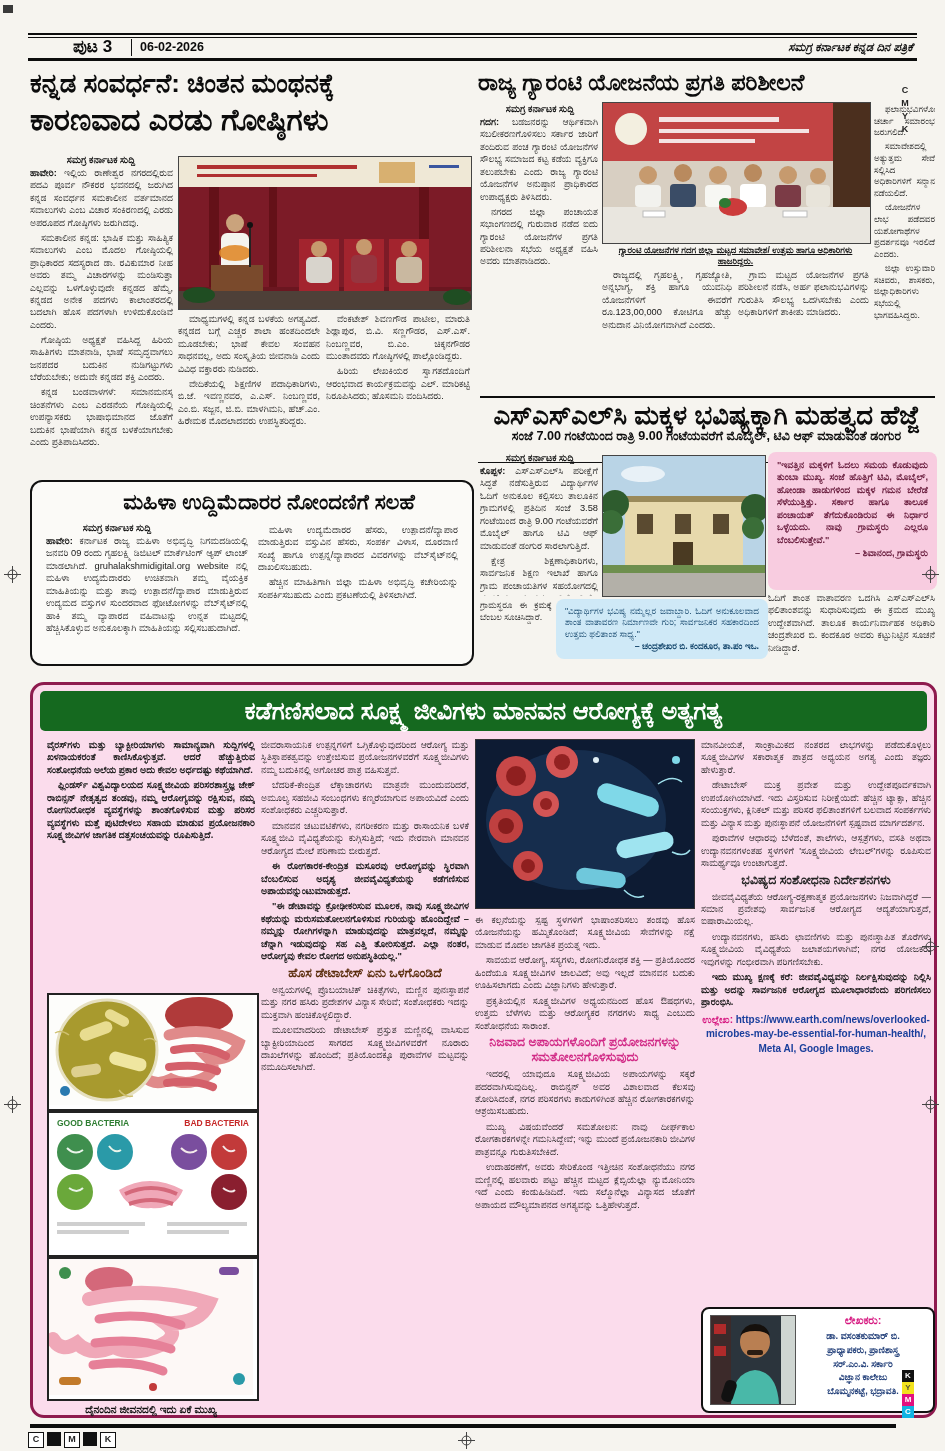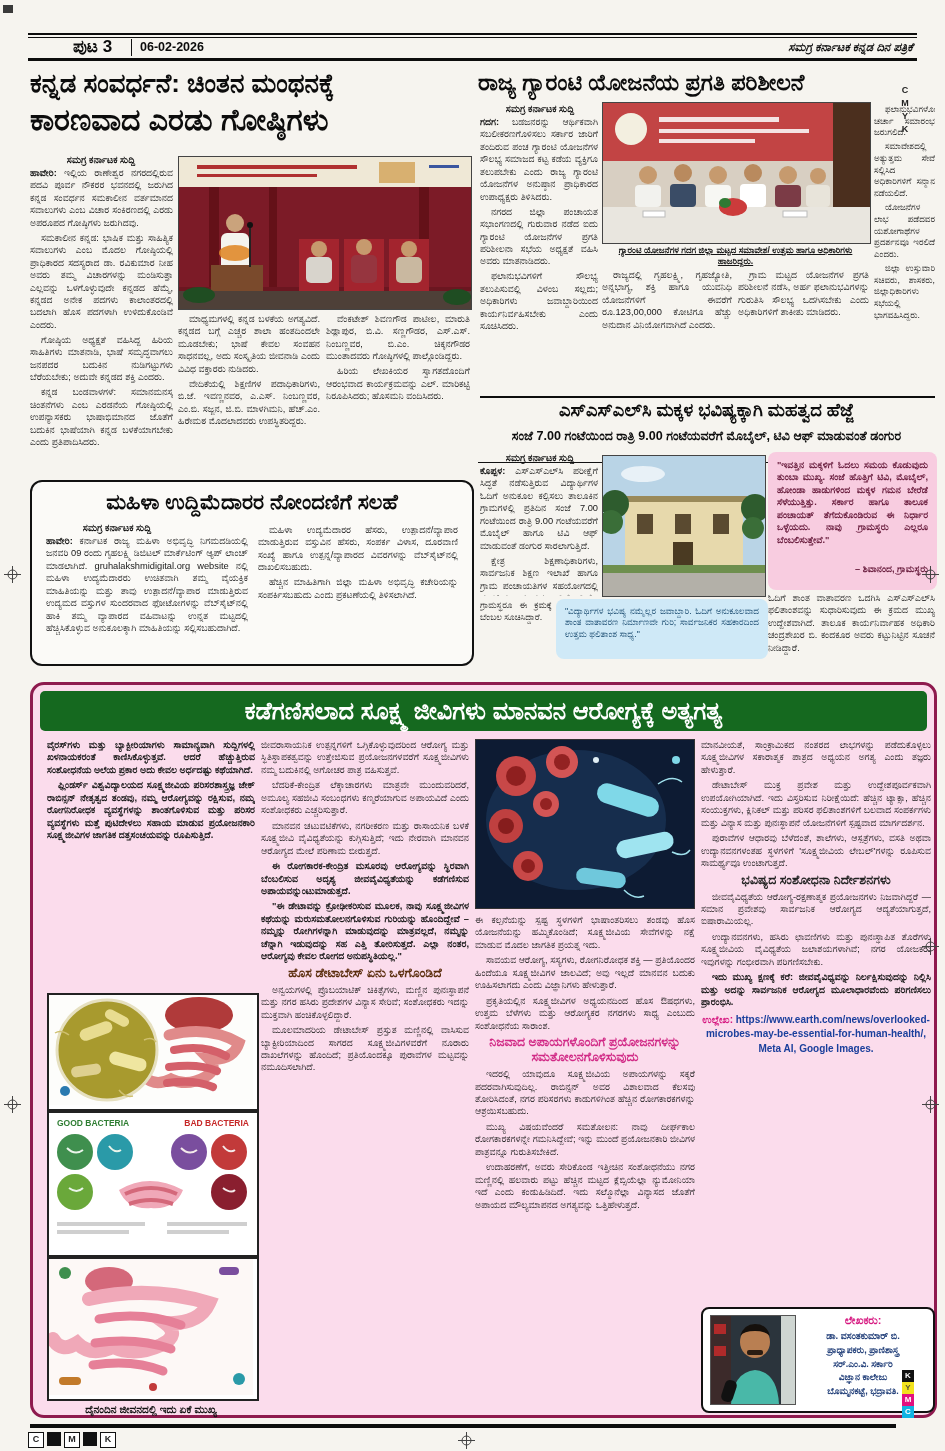--- a/index.html
+++ b/index.html
@@ -10,21 +10,21 @@
   .col{position:absolute;overflow:hidden;font-size:9.3px;line-height:1.34;text-align:justify;color:#191919;}
   .col p{margin:0 0 2.5px;text-indent:11px;}
   .col p.np{text-indent:0;}
   .bp{font-weight:bold;}
   .byline{position:absolute;font-weight:bold;font-size:9.5px;text-align:center;color:#111;}
   .headline{position:absolute;font-weight:bold;color:#0c0c0c;letter-spacing:0;}
   .subh{font-weight:bold;text-align:center;text-indent:0 !important;margin:5px 0 4px;font-size:12.5px;line-height:1.2;}
   .caption{position:absolute;font-size:8.6px;font-weight:bold;text-align:center;line-height:1.25;overflow:hidden;}
   .photo{position:absolute;overflow:hidden;border:1px solid #444;background:#888;}
   .qbox{position:absolute;border-radius:8px;padding:7px 9px;overflow:hidden;}
-  .qattrib{text-align:right;font-weight:bold;margin-top:17px;}
+  .qattrib{text-align:right;font-weight:bold;margin-top:1px;}
   .regmark{position:absolute;width:17px;height:17px;}
   .cmyk-letter{font-size:9px;font-weight:bold;color:#222;text-align:center;line-height:1.45;}
   .imgbox{position:absolute;background:#fff;border:2px solid #222;overflow:hidden;}
   .mb-col p{margin:0 0 3px;}
 </style>
 </head>
 <body>
 
 <div class="abs" style="left:3px;top:5px;width:10px;height:8px;background:#3a3a3a;"></div>
 
@@ -92,21 +92,20 @@
   <p>ವೆಂಕಟೇಶ್ ಶಿವಣಗೌಡ ಪಾಟೀಲ, ಮಾರುತಿ ಶಿಡ್ಲಾಪುರ, ಬಿ.ವಿ. ಸಣ್ಣಗೌಡರ, ಎಸ್.ಎಸ್. ನಿಂಬಣ್ಣವರ, ಬಿ.ಎಂ. ಚಿಕ್ಕನಗೌಡರ ಮುಂತಾದವರು ಗೋಷ್ಠಿಗಳಲ್ಲಿ ಪಾಲ್ಗೊಂಡಿದ್ದರು.</p>
   <p>ಹಿರಿಯ ಲೇಖಕಿಯರ ಸ್ವಾಗತದೊಂದಿಗೆ ಆರಂಭವಾದ ಕಾರ್ಯಕ್ರಮವನ್ನು ಎಲ್. ಮಾರಿಕಟ್ಟಿ ನಿರೂಪಿಸಿದರು; ಹೊಸಮನಿ ವಂದಿಸಿದರು.</p>
 </div>
 
 <div class="headline" style="left:478px;top:70px;width:440px;font-size:22.5px;">ರಾಜ್ಯ ಗ್ಯಾರಂಟಿ ಯೋಜನೆಯ ಪ್ರಗತಿ ಪರಿಶೀಲನೆ</div>
 
 <div class="byline" style="left:482px;top:103px;width:116px;">ಸಮಗ್ರ ಕರ್ನಾಟಕ ಸುದ್ದಿ</div>
 <div class="col" style="left:480px;top:116px;width:118px;height:276px;">
   <p class="np"><b>ಗದಗ: </b><span>ಬಡಜನರನ್ನು ಆರ್ಥಿಕವಾಗಿ ಸಬಲೀಕರಣಗೊಳಿಸಲು ಸರ್ಕಾರ ಜಾರಿಗೆ ತಂದಿರುವ ಪಂಚ ಗ್ಯಾರಂಟಿ ಯೋಜನೆಗಳ ಸೌಲಭ್ಯ ಸಮಾಜದ ಕಟ್ಟ ಕಡೆಯ ವ್ಯಕ್ತಿಗೂ ತಲುಪಬೇಕು ಎಂದು ರಾಜ್ಯ ಗ್ಯಾರಂಟಿ ಯೋಜನೆಗಳ ಅನುಷ್ಠಾನ ಪ್ರಾಧಿಕಾರದ ಉಪಾಧ್ಯಕ್ಷರು ತಿಳಿಸಿದರು.</span></p>
   <p>ನಗರದ ಜಿಲ್ಲಾ ಪಂಚಾಯತ ಸಭಾಂಗಣದಲ್ಲಿ ಗುರುವಾರ ನಡೆದ ಐದು ಗ್ಯಾರಂಟಿ ಯೋಜನೆಗಳ ಪ್ರಗತಿ ಪರಿಶೀಲನಾ ಸಭೆಯ ಅಧ್ಯಕ್ಷತೆ ವಹಿಸಿ ಅವರು ಮಾತನಾಡಿದರು.</p>
-  <p>ಫಲಾನುಭವಿಗಳಿಗೆ ಸೌಲಭ್ಯ ತಲುಪಿಸುವಲ್ಲಿ ವಿಳಂಬ ಸಲ್ಲದು; ಅಧಿಕಾರಿಗಳು ಜವಾಬ್ದಾರಿಯಿಂದ ಕಾರ್ಯನಿರ್ವಹಿಸಬೇಕು ಎಂದು ಸೂಚಿಸಿದರು.</p>
 </div>
 
 <div class="photo" style="left:602px;top:102px;width:267px;height:140px;">
   <svg width="267" height="140" viewBox="0 0 267 140">
     <rect width="267" height="140" fill="#d8cfc2"></rect>
     <rect x="0" y="0" width="230" height="58" fill="#c24444"></rect>
     <circle cx="28" cy="26" r="16" fill="#f3efe0"></circle>
     <rect x="56" y="14" width="120" height="5" fill="#f4e3e3"></rect>
     <rect x="56" y="26" width="150" height="4" fill="#f4e3e3"></rect>
     <rect x="56" y="36" width="96" height="4" fill="#f4e3e3"></rect>
@@ -140,26 +139,26 @@
 </div>
 <div class="col" style="left:874px;top:104px;width:61px;height:288px;font-size:8.7px;">
   <p>ಫಲಾನುಭವಿಗಳೊಂದಿಗೆ ಚರ್ಚಾ ಸಮಾರಂಭ ಜರುಗಲಿದೆ.</p>
   <p>ಸಮಾವೇಶದಲ್ಲಿ ಅತ್ಯುತ್ತಮ ಸೇವೆ ಸಲ್ಲಿಸಿದ ಅಧಿಕಾರಿಗಳಿಗೆ ಸನ್ಮಾನ ನಡೆಯಲಿದೆ.</p>
   <p>ಯೋಜನೆಗಳ ಲಾಭ ಪಡೆದವರ ಯಶೋಗಾಥೆಗಳ ಪ್ರದರ್ಶನವೂ ಇರಲಿದೆ ಎಂದರು.</p>
   <p>ಜಿಲ್ಲಾ ಉಸ್ತುವಾರಿ ಸಚಿವರು, ಶಾಸಕರು, ಜಿಲ್ಲಾಧಿಕಾರಿಗಳು ಸಭೆಯಲ್ಲಿ ಭಾಗವಹಿಸಿದ್ದರು.</p>
 </div>
 
 <div class="rule" style="left:480px;top:396px;width:455px;height:2px;"></div>
 
-<div class="headline" style="left:478px;top:400px;width:457px;font-size:18px;text-align:center;">ಎಸ್‌ಎಸ್‌ಎಲ್‌ಸಿ ಮಕ್ಕಳ ಭವಿಷ್ಯಕ್ಕಾಗಿ ಮಹತ್ವದ ಹೆಜ್ಜೆ</div>
+<div class="headline" style="left:478px;top:400px;width:457px;font-size:26px;text-align:center;">ಎಸ್‌ಎಸ್‌ಎಲ್‌ಸಿ ಮಕ್ಕಳ ಭವಿಷ್ಯಕ್ಕಾಗಿ ಮಹತ್ವದ ಹೆಜ್ಜೆ</div>
 <div class="headline" style="left:478px;top:429px;width:457px;font-size:12.6px;text-align:center;border-bottom:1px solid #111;padding-bottom:18px;">ಸಂಜೆ 7.00 ಗಂಟೆಯಿಂದ ರಾತ್ರಿ 9.00 ಗಂಟೆಯವರೆಗೆ ಮೊಬೈಲ್, ಟಿವಿ ಆಫ್ ಮಾಡುವಂತೆ ಡಂಗುರ</div>
 
 <div class="byline" style="left:482px;top:452px;width:116px;">ಸಮಗ್ರ ಕರ್ನಾಟಕ ಸುದ್ದಿ</div>
 <div class="col" style="left:480px;top:465px;width:118px;height:131px;">
-  <p class="np"><b>ಕೊಪ್ಪಳ: </b><span>ಎಸ್‌ಎಸ್‌ಎಲ್‌ಸಿ ಪರೀಕ್ಷೆಗೆ ಸಿದ್ಧತೆ ನಡೆಸುತ್ತಿರುವ ವಿದ್ಯಾರ್ಥಿಗಳ ಓದಿಗೆ ಅನುಕೂಲ ಕಲ್ಪಿಸಲು ತಾಲೂಕಿನ ಗ್ರಾಮಗಳಲ್ಲಿ ಪ್ರತಿದಿನ ಸಂಜೆ 7.00 ಗಂಟೆಯಿಂದ ರಾತ್ರಿ 9.00 ಗಂಟೆಯವರೆಗೆ ಮೊಬೈಲ್ ಹಾಗೂ ಟಿವಿ ಆಫ್ ಮಾಡುವಂತೆ ಡಂಗುರ ಸಾರಲಾಗುತ್ತಿದೆ.</span></p>
+  <p class="np"><b>ಕೊಪ್ಪಳ: </b><span>ಎಸ್‌ಎಸ್‌ಎಲ್‌ಸಿ ಪರೀಕ್ಷೆಗೆ ಸಿದ್ಧತೆ ನಡೆಸುತ್ತಿರುವ ವಿದ್ಯಾರ್ಥಿಗಳ ಓದಿಗೆ ಅನುಕೂಲ ಕಲ್ಪಿಸಲು ತಾಲೂಕಿನ ಗ್ರಾಮಗಳಲ್ಲಿ ಪ್ರತಿದಿನ ಸಂಜೆ 3.58 ಗಂಟೆಯಿಂದ ರಾತ್ರಿ 9.00 ಗಂಟೆಯವರೆಗೆ ಮೊಬೈಲ್ ಹಾಗೂ ಟಿವಿ ಆಫ್ ಮಾಡುವಂತೆ ಡಂಗುರ ಸಾರಲಾಗುತ್ತಿದೆ.</span></p>
   <p>ಕ್ಷೇತ್ರ ಶಿಕ್ಷಣಾಧಿಕಾರಿಗಳು, ಸಾರ್ವಜನಿಕ ಶಿಕ್ಷಣ ಇಲಾಖೆ ಹಾಗೂ ಗ್ರಾಮ ಪಂಚಾಯತಿಗಳ ಸಹಯೋಗದಲ್ಲಿ ಈ ವಿಶಿಷ್ಟ ಕಾರ್ಯಕ್ರಮ ಜಾರಿಗೊಂಡಿದೆ.</p>
 </div>
 <div class="col" style="left:480px;top:600px;width:72px;height:58px;font-size:8.8px;">
   <p class="np">ಗ್ರಾಮಸ್ಥರೂ ಈ ಕ್ರಮಕ್ಕೆ ಬೆಂಬಲ ಸೂಚಿಸಿದ್ದಾರೆ.</p>
 </div>
 
 <div class="photo" style="left:602px;top:455px;width:162px;height:140px;">
   <svg width="162" height="140" viewBox="0 0 162 140">
     <rect width="162" height="140" fill="#b9d4e6"></rect>
     <ellipse cx="40" cy="18" rx="22" ry="8" fill="#e8f1f7"></ellipse>
@@ -185,21 +184,21 @@
 <div class="col" style="left:768px;top:592px;width:167px;height:70px;">
   <p class="np">ಓದಿಗೆ ಶಾಂತ ವಾತಾವರಣ ಒದಗಿಸಿ ಎಸ್‌ಎಸ್‌ಎಲ್‌ಸಿ ಫಲಿತಾಂಶವನ್ನು ಸುಧಾರಿಸುವುದು ಈ ಕ್ರಮದ ಮುಖ್ಯ ಉದ್ದೇಶವಾಗಿದೆ. ತಾಲೂಕ ಕಾರ್ಯನಿರ್ವಾಹಕ ಅಧಿಕಾರಿ ಚಂದ್ರಶೇಖರ ಬಿ. ಕಂದಕೂರ ಅವರು ಕಟ್ಟುನಿಟ್ಟಿನ ಸೂಚನೆ ನೀಡಿದ್ದಾರೆ.</p>
 </div>
 
 <div class="qbox" style="left:556px;top:599px;width:194px;height:46px;background:#cfe9f7;font-size:8.8px;color:#13456b;text-align:justify;line-height:1.3;">
   <span>"ವಿದ್ಯಾರ್ಥಿಗಳ ಭವಿಷ್ಯ ನಮ್ಮೆಲ್ಲರ ಜವಾಬ್ದಾರಿ. ಓದಿಗೆ ಅನುಕೂಲವಾದ ಶಾಂತ ವಾತಾವರಣ ನಿರ್ಮಾಣವೇ ಗುರಿ; ಸಾರ್ವಜನಿಕರ ಸಹಕಾರದಿಂದ ಉತ್ತಮ ಫಲಿತಾಂಶ ಸಾಧ್ಯ."</span>
   <div class="qattrib">– ಚಂದ್ರಶೇಖರ ಬಿ. ಕಂದಕೂರ, ತಾ.ಪಂ ಇಒ.</div>
 </div>
 
 <div class="abs" style="left:30px;top:480px;width:440px;height:182px;border:2px solid #111;border-radius:12px;background:#fbfaf7;">
-  <div class="headline" style="left:0;top:8px;width:440px;font-size:21px;text-align:center;">ಮಹಿಳಾ ಉದ್ದಿಮೆದಾರರ ನೋಂದಣಿಗೆ ಸಲಹೆ</div>
+  <div class="headline" style="left:17px;top:8px;width:440px;font-size:21px;text-align:center;">ಮಹಿಳಾ ಉದ್ದಿಮೆದಾರರ ನೋಂದಣಿಗೆ ಸಲಹೆ</div>
   <div class="byline" style="left:20px;top:40px;width:130px;">ಸಮಗ್ರ ಕರ್ನಾಟಕ ಸುದ್ದಿ</div>
   <div class="col" style="left:14px;top:53px;width:202px;height:120px;">
     <p class="np"><b>ಹಾವೇರಿ: </b><span>ಕರ್ನಾಟಕ ರಾಜ್ಯ ಮಹಿಳಾ ಅಭಿವೃದ್ಧಿ ನಿಗಮದಡಿಯಲ್ಲಿ ಜನವರಿ 09 ರಂದು ಗೃಹಲಕ್ಷ್ಮಿ ಡಿಜಿಟಲ್ ಮಾರ್ಕೆಟಿಂಗ್ ಆ್ಯಪ್ ಲಾಂಚ್ ಮಾಡಲಾಗಿದೆ. gruhalakshmidigital.org website ನಲ್ಲಿ ಮಹಿಳಾ ಉದ್ಯಮೆದಾರರು ಉಚಿತವಾಗಿ ತಮ್ಮ ವೈಯಕ್ತಿಕ ಮಾಹಿತಿಯನ್ನು ಮತ್ತು ತಾವು ಉತ್ಪಾದನೆ/ವ್ಯಾಪಾರ ಮಾಡುತ್ತಿರುವ ಉದ್ಯಮದ ವಸ್ತುಗಳ ಸುಂದರವಾದ ಫೋಟೋಗಳನ್ನು ವೆಬ್‌ಸೈಟ್‌ನಲ್ಲಿ ಹಾಕಿ ತಮ್ಮ ವ್ಯಾಪಾರದ ವಹಿವಾಟನ್ನು ಉನ್ನತ ಮಟ್ಟದಲ್ಲಿ ಹೆಚ್ಚಿಸಿಕೊಳ್ಳುವ ಅನುಕೂಲಕ್ಕಾಗಿ ಮಾಹಿತಿಯನ್ನು ಸಲ್ಲಿಸಬಹುದಾಗಿದೆ.</span></p>
   </div>
   <div class="col" style="left:226px;top:42px;width:200px;height:131px;">
     <p>ಮಹಿಳಾ ಉದ್ಯಮೆದಾರರ ಹೆಸರು, ಉತ್ಪಾದನೆ/ವ್ಯಾಪಾರ ಮಾಡುತ್ತಿರುವ ವಸ್ತುವಿನ ಹೆಸರು, ಸಂಪರ್ಕ ವಿಳಾಸ, ದೂರವಾಣಿ ಸಂಖ್ಯೆ ಹಾಗೂ ಉತ್ಪನ್ನ/ವ್ಯಾಪಾರದ ವಿವರಗಳನ್ನು ವೆಬ್‌ಸೈಟ್‌ನಲ್ಲಿ ದಾಖಲಿಸಬಹುದು.</p>
     <p>ಹೆಚ್ಚಿನ ಮಾಹಿತಿಗಾಗಿ ಜಿಲ್ಲಾ ಮಹಿಳಾ ಅಭಿವೃದ್ಧಿ ಕಚೇರಿಯನ್ನು ಸಂಪರ್ಕಿಸಬಹುದು ಎಂದು ಪ್ರಕಟಣೆಯಲ್ಲಿ ತಿಳಿಸಲಾಗಿದೆ.</p>
   </div>
 </div>
 

